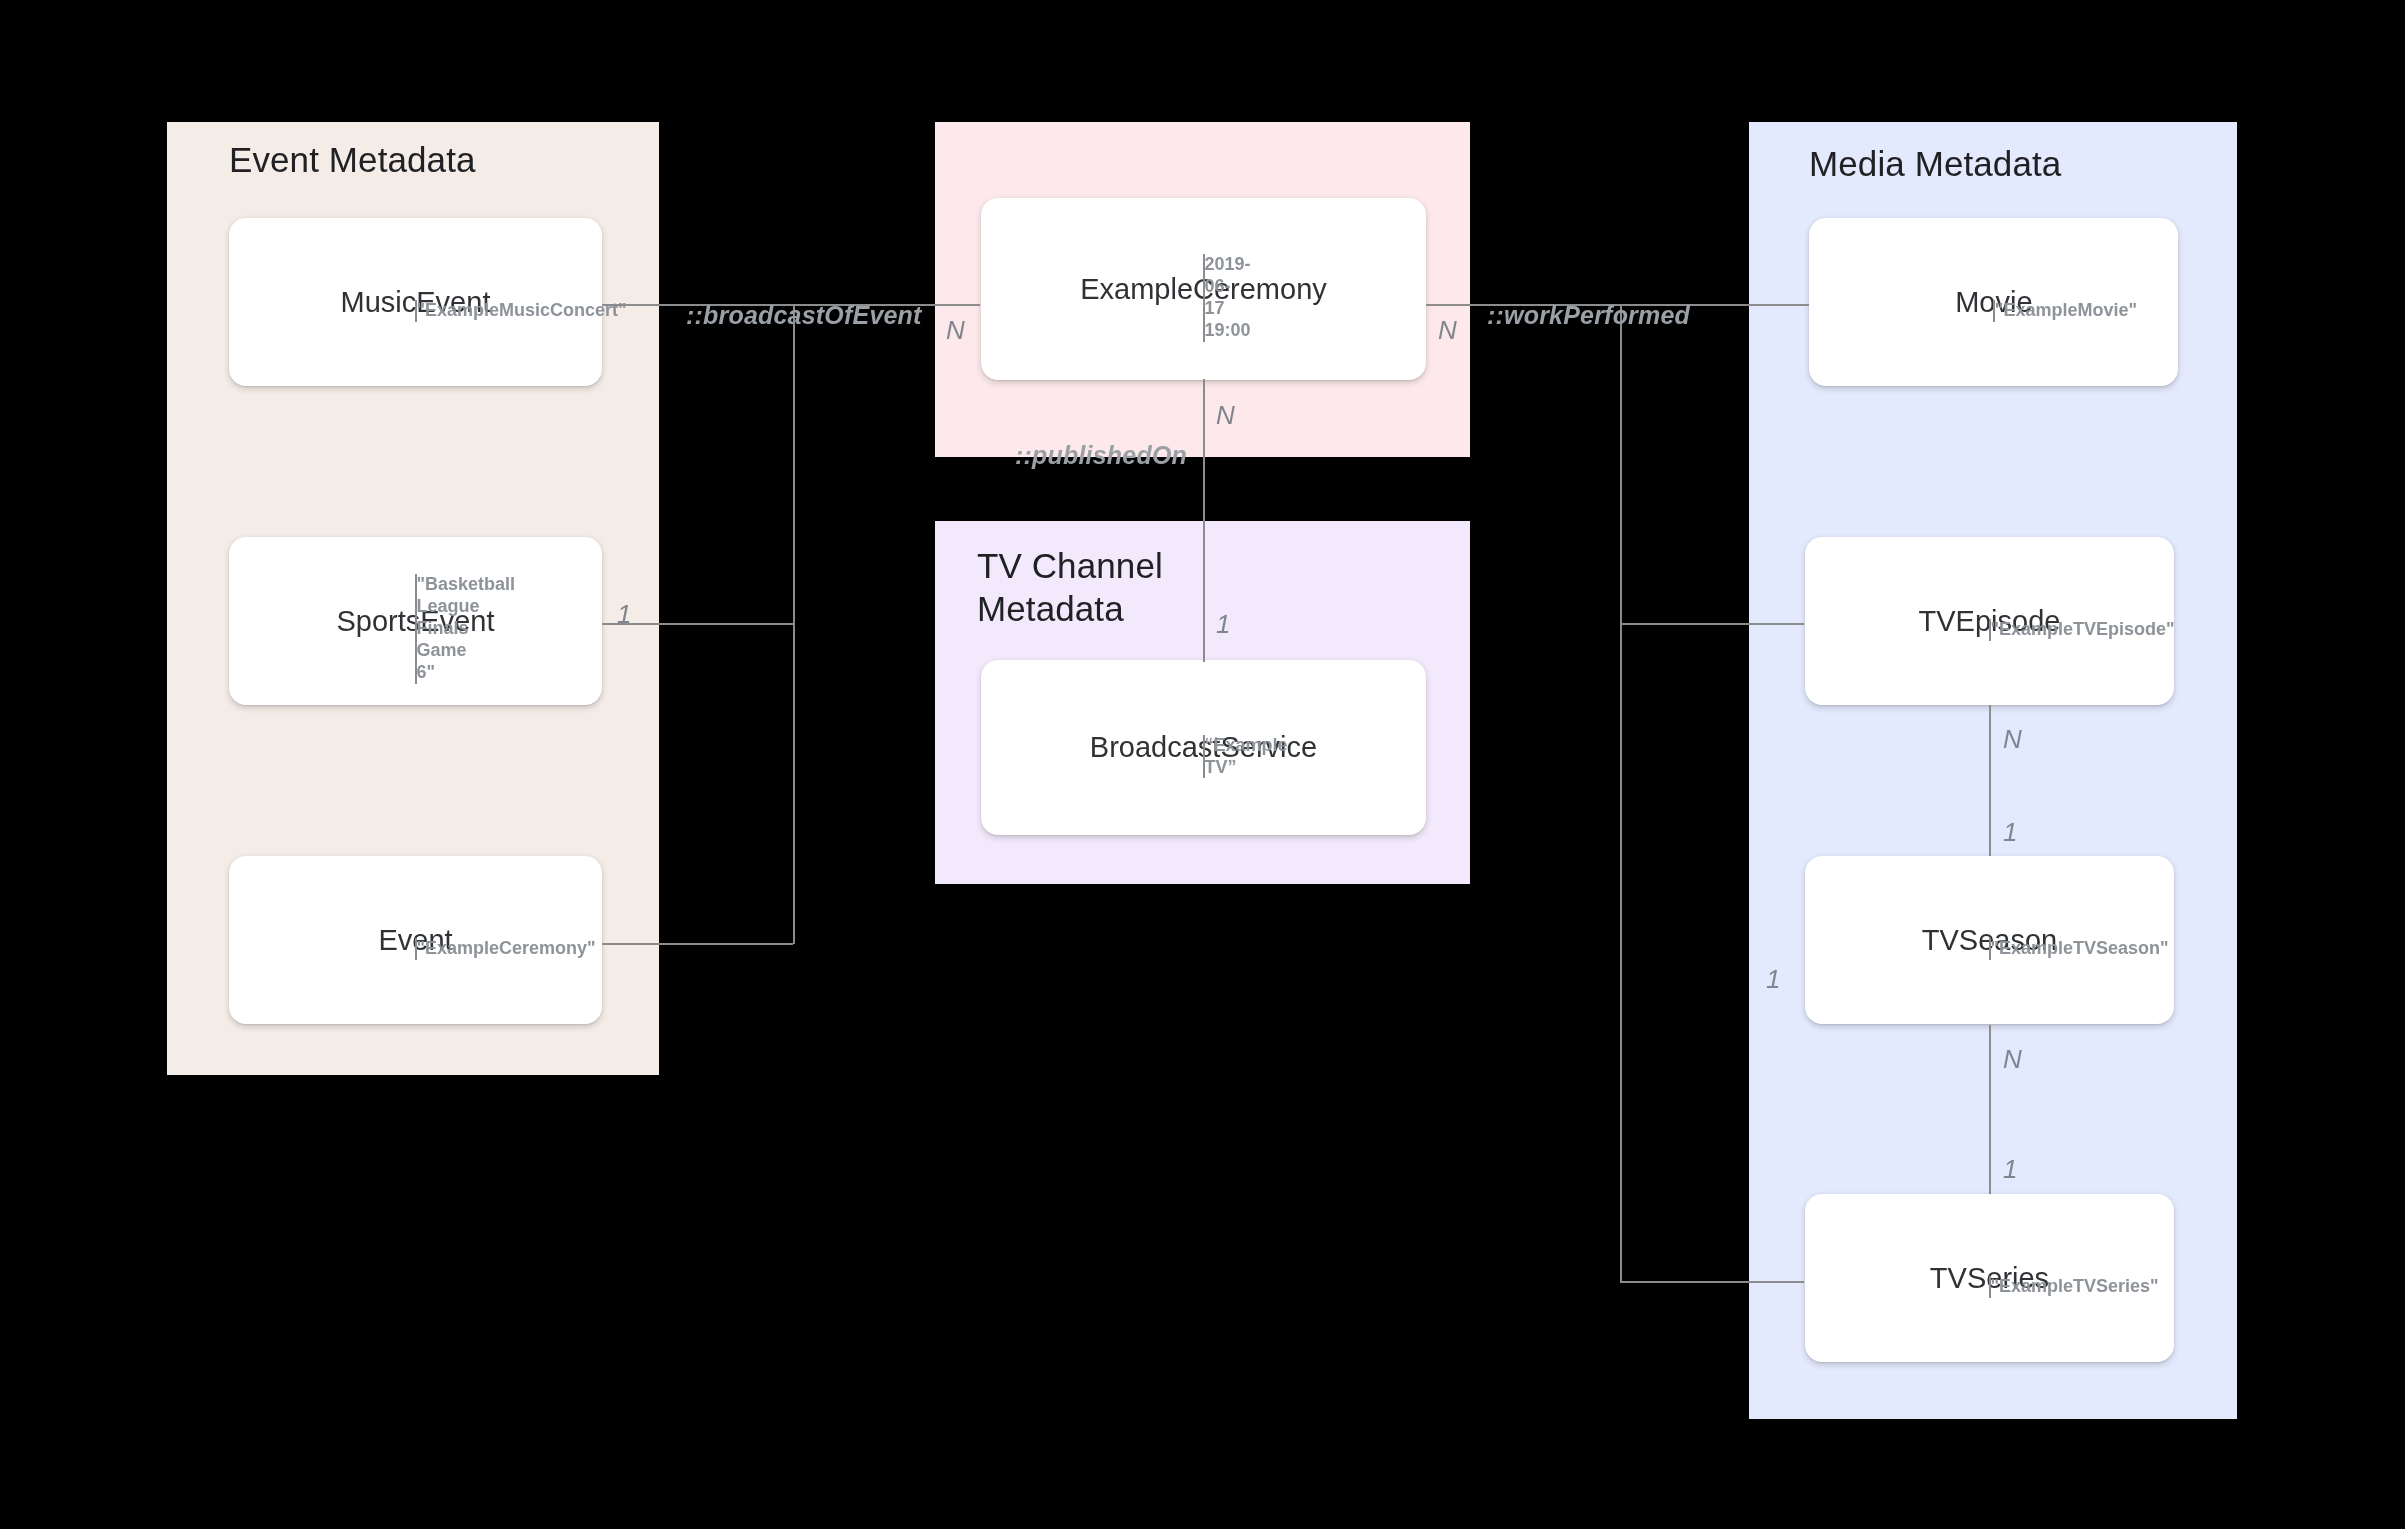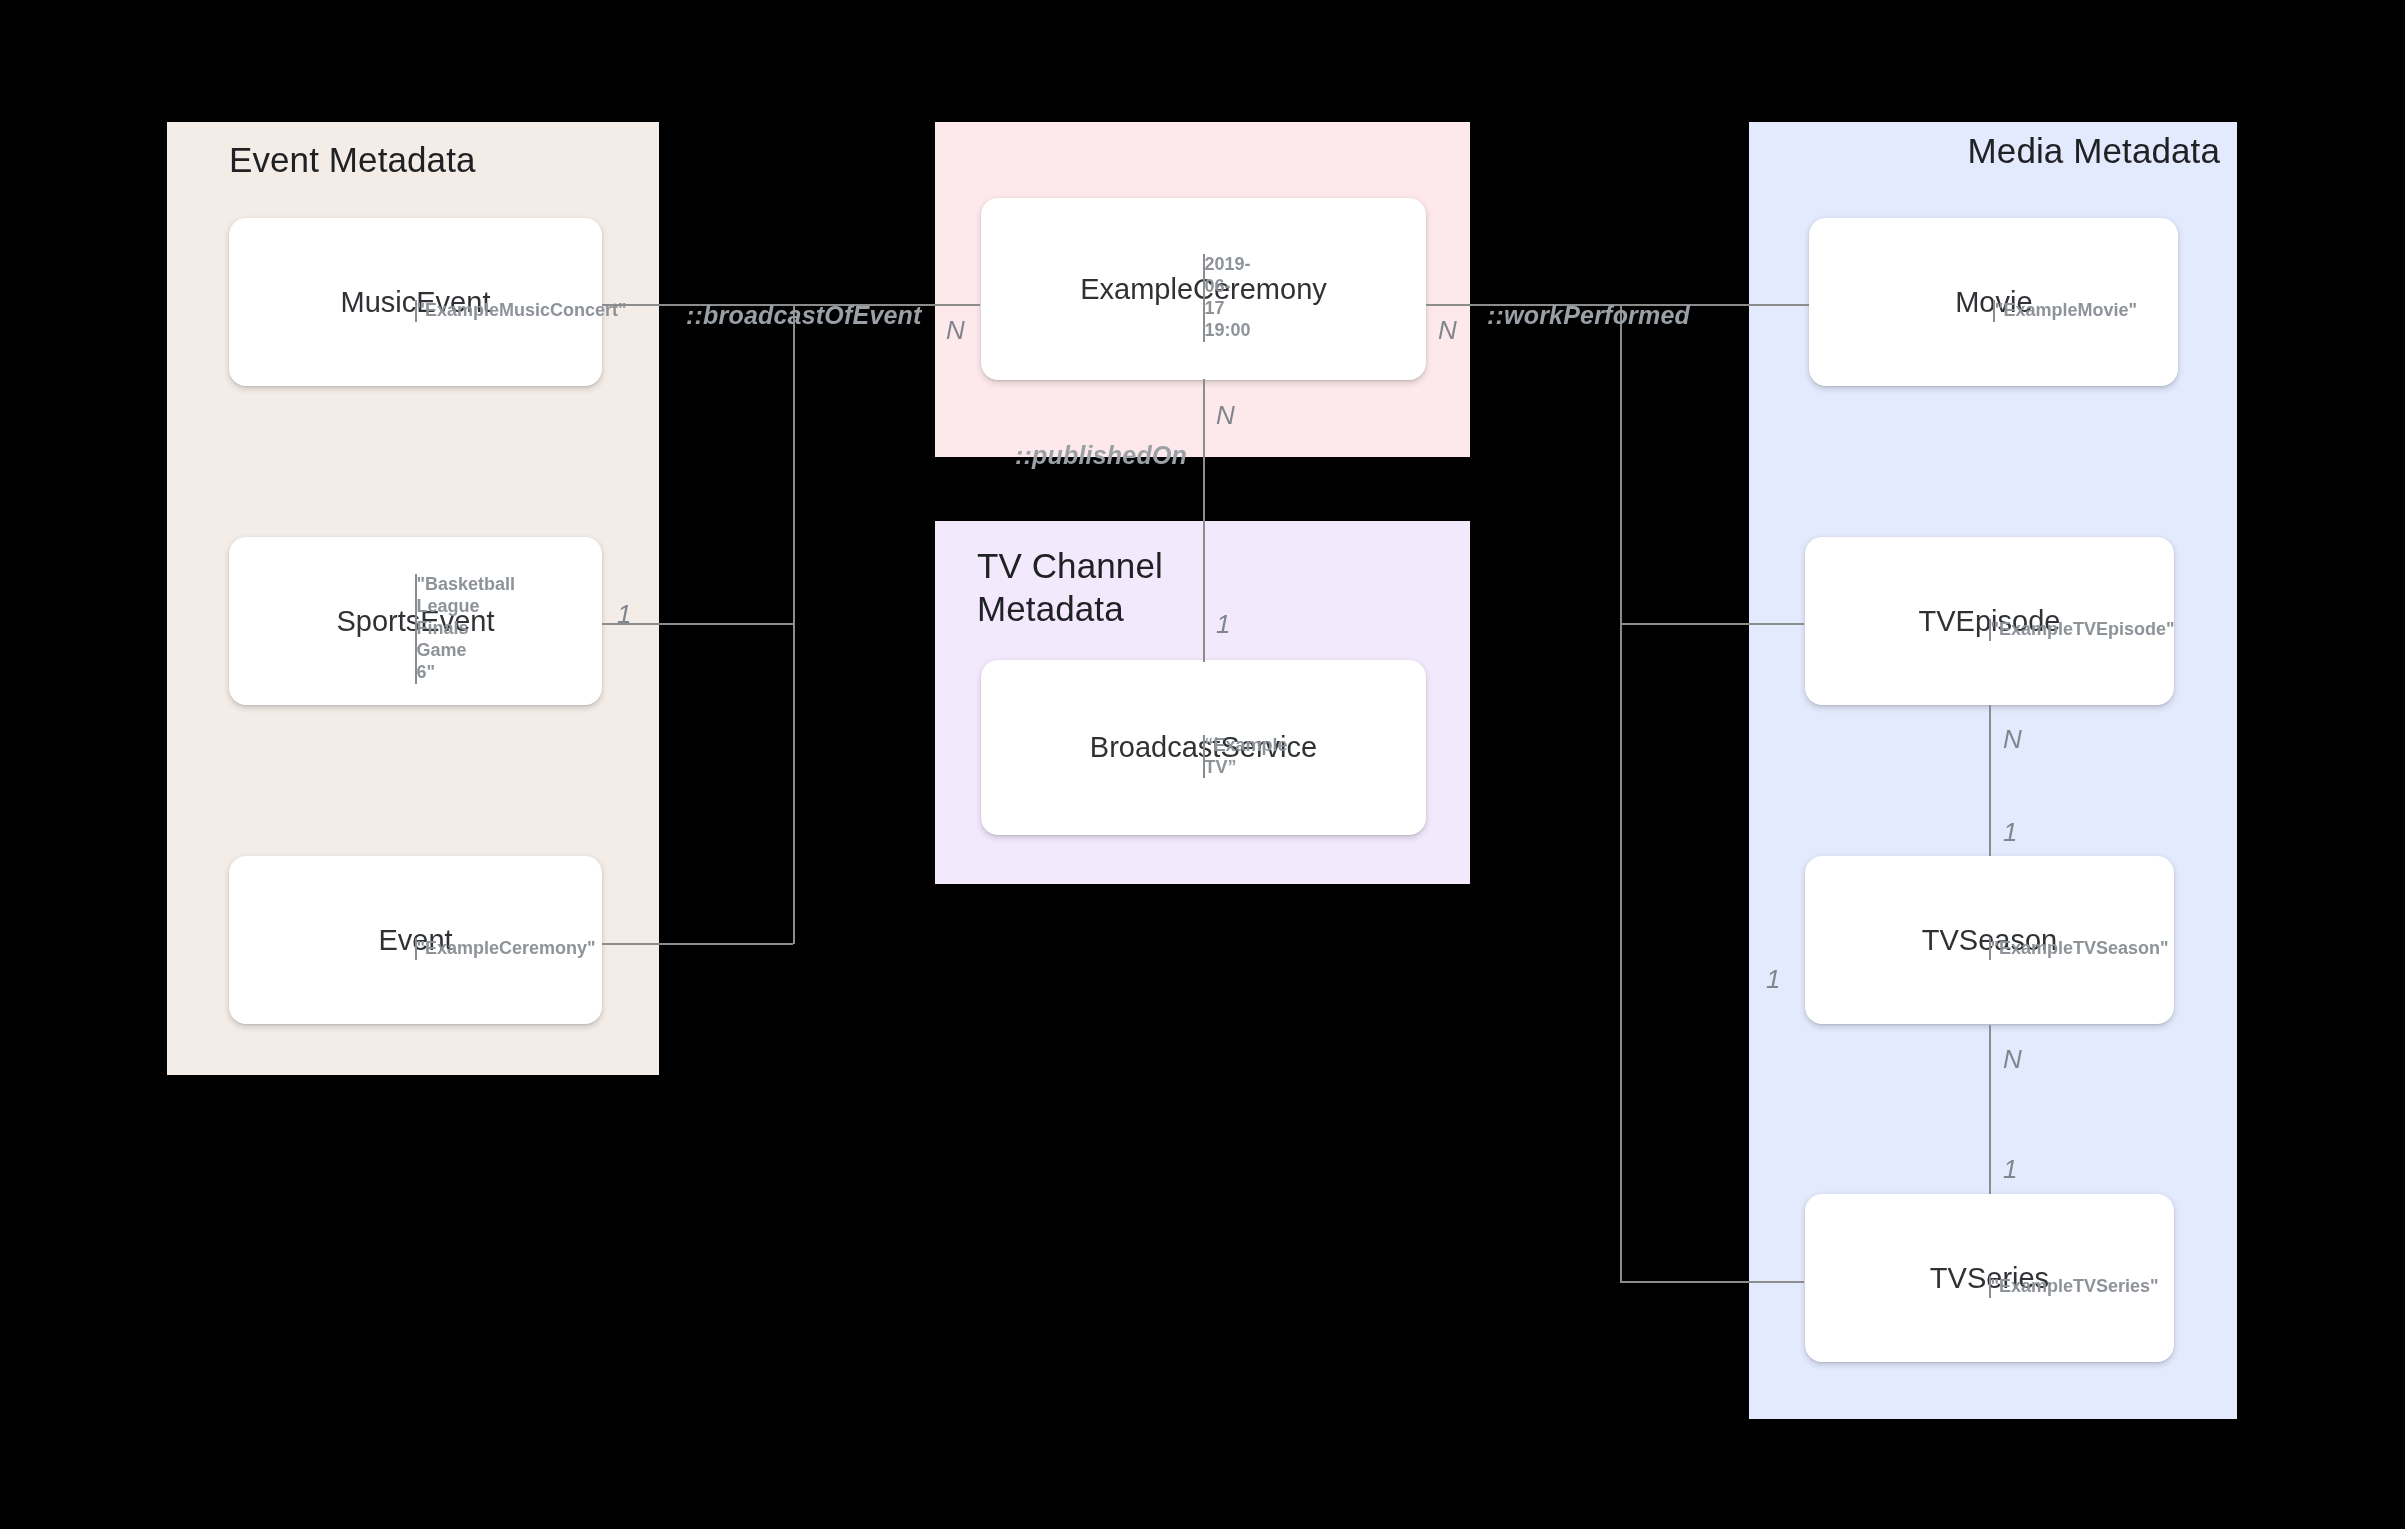--- a/index.html
+++ b/index.html
@@ -66,21 +66,21 @@
   <div class="panel" style="left:935px;top:521px;width:535px;height:363px;background:#f2eafc;"></div>
   <div class="panel-title" style="left:977px;top:545px;width:287px;">TV Channel
 Metadata</div>
 
   <div class="card" style="left:981px;top:660px;width:445px;height:175px;">
     <div class="t">BroadcastService</div>
     <div class="v">“Example TV”</div>
   </div>
 
   <div class="panel" style="left:1749px;top:122px;width:488px;height:1297px;background:#e3eafd;"></div>
-  <div class="panel-title" style="left:1809px;top:130px;width:411px;text-align:right;">Media Metadata</div>
+  <div class="panel-title" style="left:1809px;top:143px;width:411px;">Media Metadata</div>
 
   <div class="card" style="left:1809px;top:218px;width:369px;height:168px;padding-left:16px;">
     <div class="t">Movie</div>
     <div class="v">"ExampleMovie"</div>
   </div>
 
   <div class="card" style="left:1805px;top:537px;width:369px;height:168px;">
     <div class="t">TVEpisode</div>
     <div class="v">"ExampleTVEpisode"</div>
   </div>

